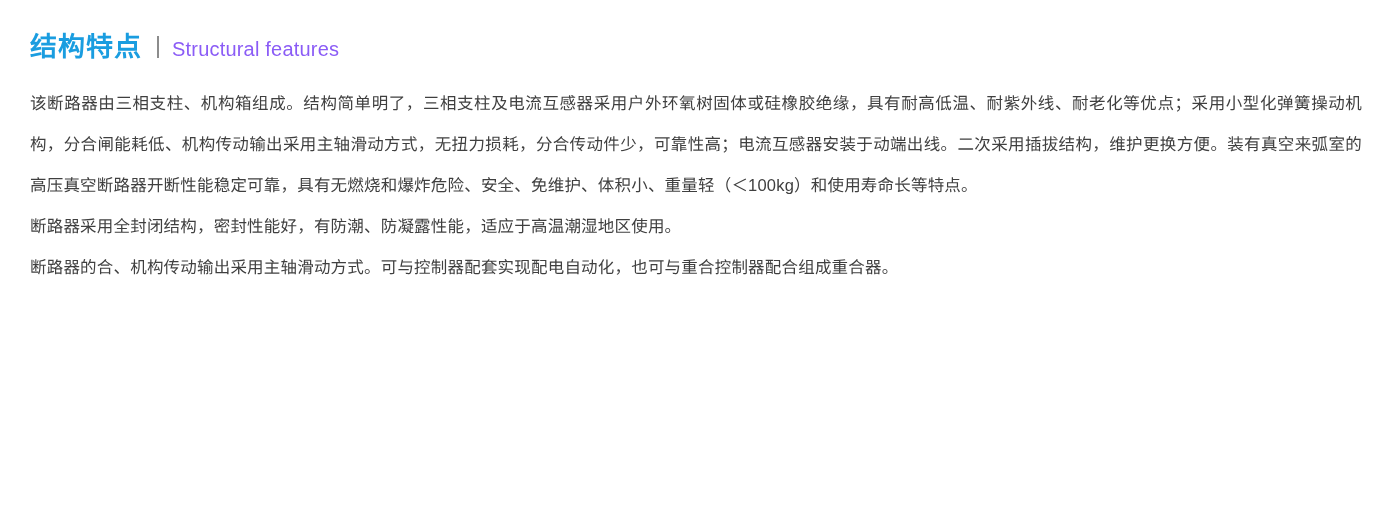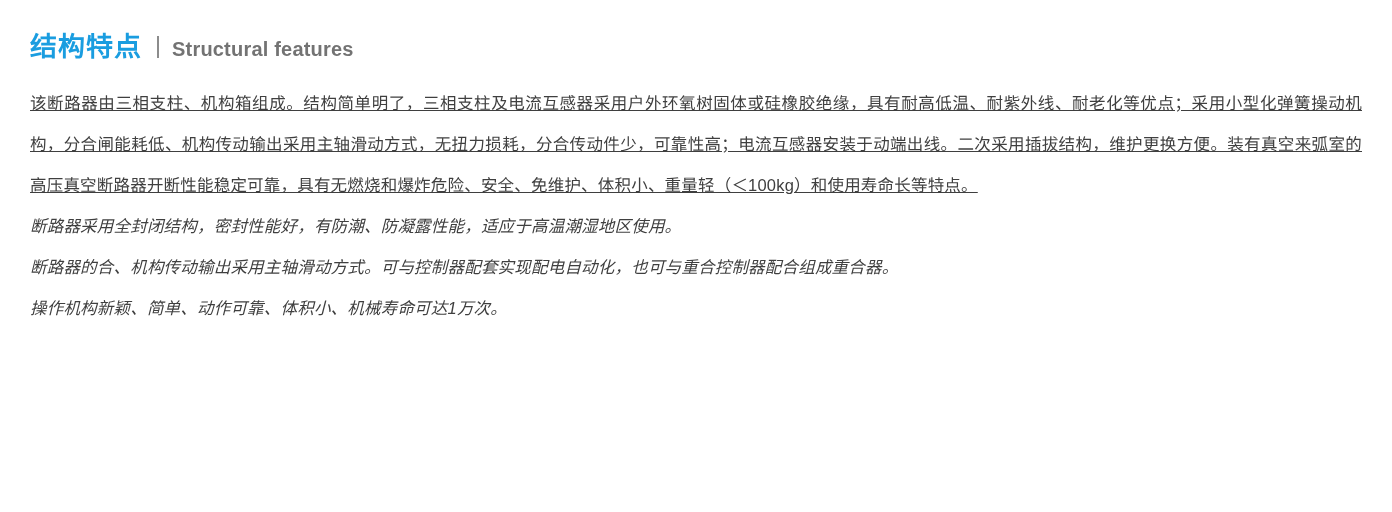--- a/index.html
+++ b/index.html
@@ -37,56 +37,53 @@
     display: inline-block;
     width: 2px;
     height: 22px;
     background: #8c8c8c;
     margin: 0 13px 0 15px;
     position: relative;
     top: 2px;
   }
   .section-title-en {
     font-size: 20px;
-    color: #737373;
-    font-weight: bold;
+    color: #8b5cf6;
+    font-weight: normal;
     letter-spacing: 0.2px;
     line-height: 1;
   }
   .body-copy {
     font-size: 16.5px;
     line-height: 41px;
     color: #3f3f3f;
     letter-spacing: 0.2px;
   }
   .para {
     margin: 0;
     text-align: justify;
     text-justify: inter-ideograph;
   }
   .para + .para {
     margin-top: 0;
-    font-style: italic;
   }
   .para-main {
     width: 1332px;
-    text-decoration: underline;
   }
 </style>
 </head>
 <body>
 
 <div class="page">
 
   <div class="section-header">
     <span class="section-title-cn">结构特点</span>
     <span class="section-divider"></span>
     <span class="section-title-en">Structural features</span>
   </div>
 
   <div class="body-copy">
     <p class="para para-main">该断路器由三相支柱、机构箱组成。结构简单明了，三相支柱及电流互感器采用户外环氧树固体或硅橡胶绝缘，具有耐高低温、耐紫外线、耐老化等优点；采用小型化弹簧操动机构，分合闸能耗低、机构传动输出采用主轴滑动方式，无扭力损耗，分合传动件少，可靠性高；电流互感器安装于动端出线。二次采用插拔结构，维护更换方便。装有真空来弧室的高压真空断路器开断性能稳定可靠，具有无燃烧和爆炸危险、安全、免维护、体积小、重量轻（＜100kg）和使用寿命长等特点。</p>
     <p class="para">断路器采用全封闭结构，密封性能好，有防潮、防凝露性能，适应于高温潮湿地区使用。</p>
     <p class="para">断路器的合、机构传动输出采用主轴滑动方式。可与控制器配套实现配电自动化，也可与重合控制器配合组成重合器。</p>
-    <p class="para">操作机构新颖、简单、动作可靠、体积小、机械寿命可达1万次。</p>
   </div>
 
 </div>
 
 </body></html>

